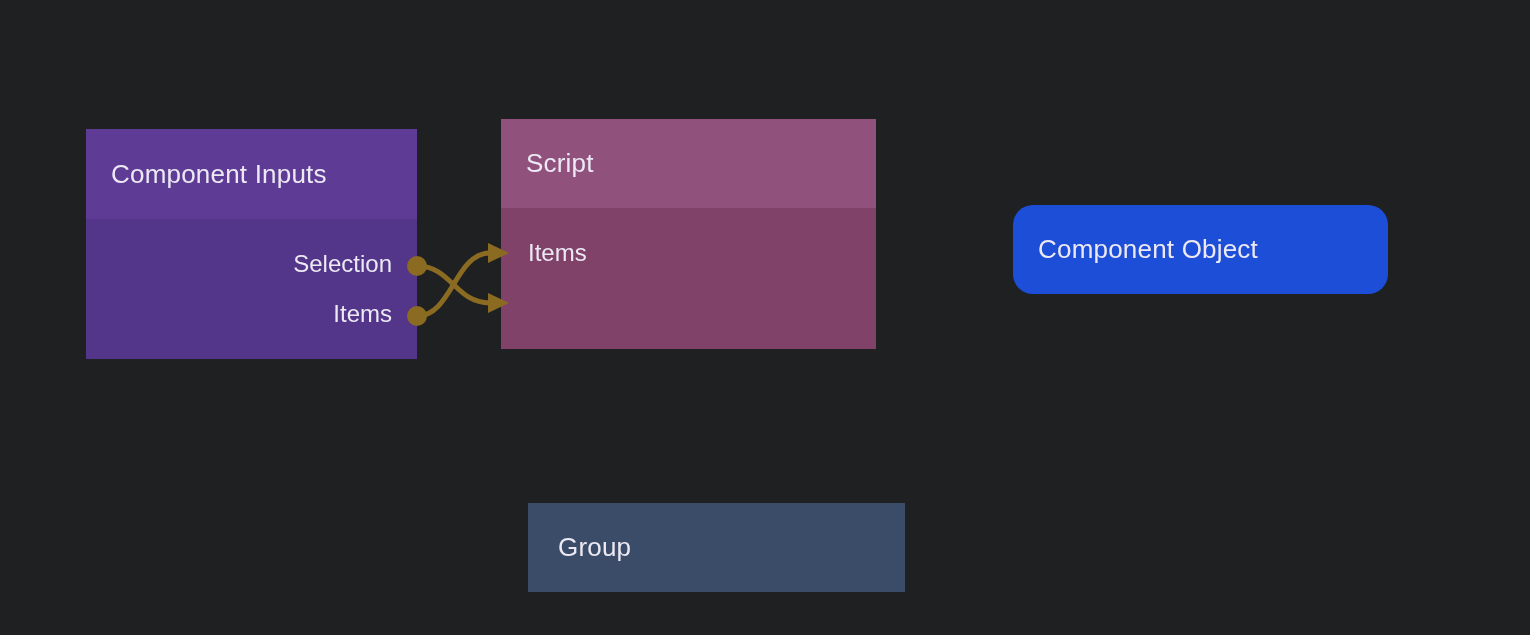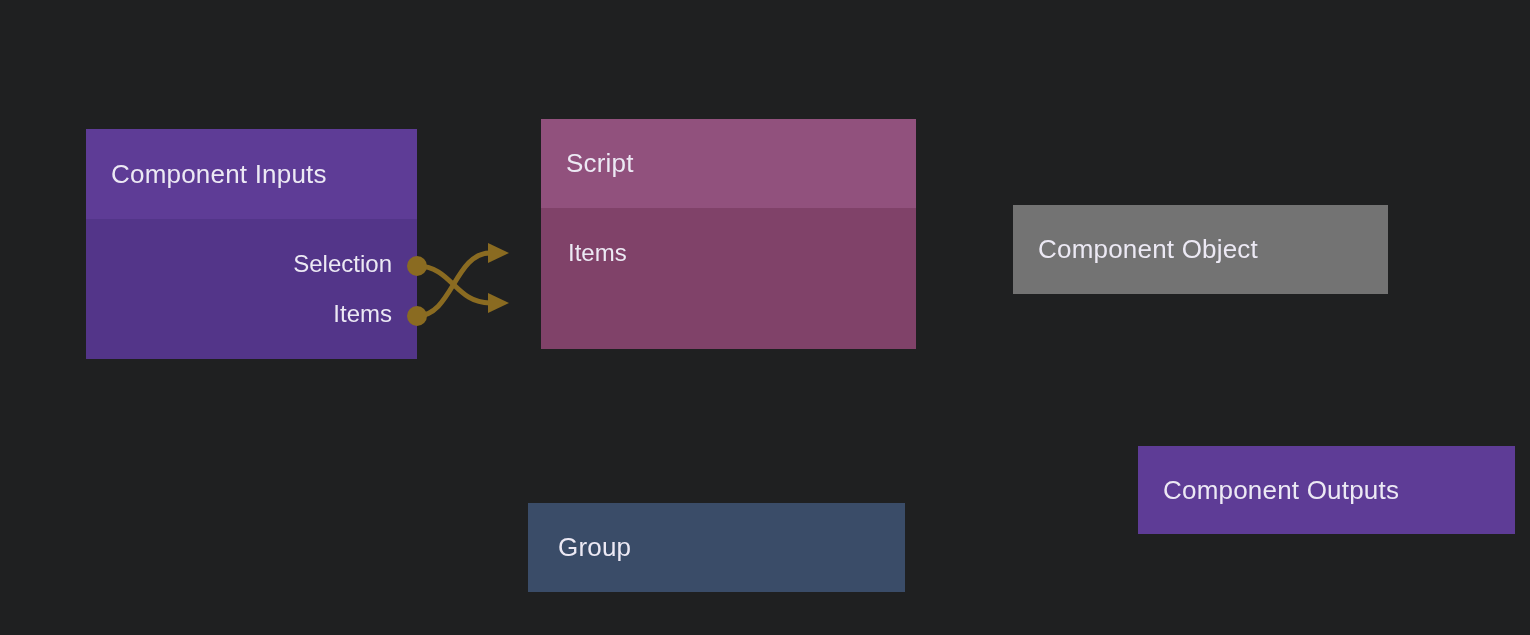--- a/index.html
+++ b/index.html
@@ -45,21 +45,21 @@
     white-space: nowrap;
   }
   .port-row.out { right: 25px; text-align: left; }
   .port-row.in  { left: 27px;  text-align: left; }
 
   
   #node-component-inputs { left: 42px;  top: 129px; width: 375px; height: 282px; padding-left: 44px; }
   #node-component-inputs .node-header { height: 90px; }
   #node-component-inputs .node-body   { height: 140px; }
 
-  #node-script { left: 501px; top: 119px; width: 375px; height: 230px; margin-left: 40px; }
+  #node-script { left: 501px; top: 119px; width: 375px; height: 230px; }
   #node-script .node-header { height: 89px; }
   #node-script .node-body   { height: 141px; }
 
   #node-component-object  { left: 1013px; top: 205px; width: 375px; height: 89px; }
   #node-component-object .node-header  { height: 89px; }
 
   #node-component-outputs { left: 1138px; top: 446px; width: 377px; height: 88px; }
   #node-component-outputs .node-header { height: 88px; }
 
   #node-group { left: 528px; top: 503px; width: 377px; height: 89px; }
@@ -94,30 +94,25 @@
   <div class="node" id="node-script">
     <div class="node-header" style="background-color: rgb(145, 81, 125);">
       <span class="node-title">Script</span>
     </div>
     <div class="node-body" style="background-color: rgb(128, 66, 105);">
       <div class="port-row in row-1">Items</div>
     </div>
   </div>
 
   <div class="node" id="node-component-object">
-    <div class="node-header" style="background-color: #737373;">
+    <div class="node-header" style="background-color: #1d4ed8; border-radius: 20px;">
       <span class="node-title">Component Object</span>
     </div>
   </div>
 
-  <div class="node" id="node-component-outputs">
-    <div class="node-header" style="background-color: rgb(94, 60, 150);">
-      <span class="node-title">Component Outputs</span>
-    </div>
-  </div>
 
   <div class="node" id="node-group">
     <div class="node-header" style="background-color: rgb(58, 76, 104); padding-left: 30px;">
       <span class="node-title">Group</span>
     </div>
   </div>
 
   <svg class="wires" width="1530" height="635" viewBox="0 0 1530 635">
 
     <path d="M 417 266 C 452 266, 455 303, 490 303" fill="none" stroke-width="5" stroke-linecap="round" stroke="#8a6b21"></path>

